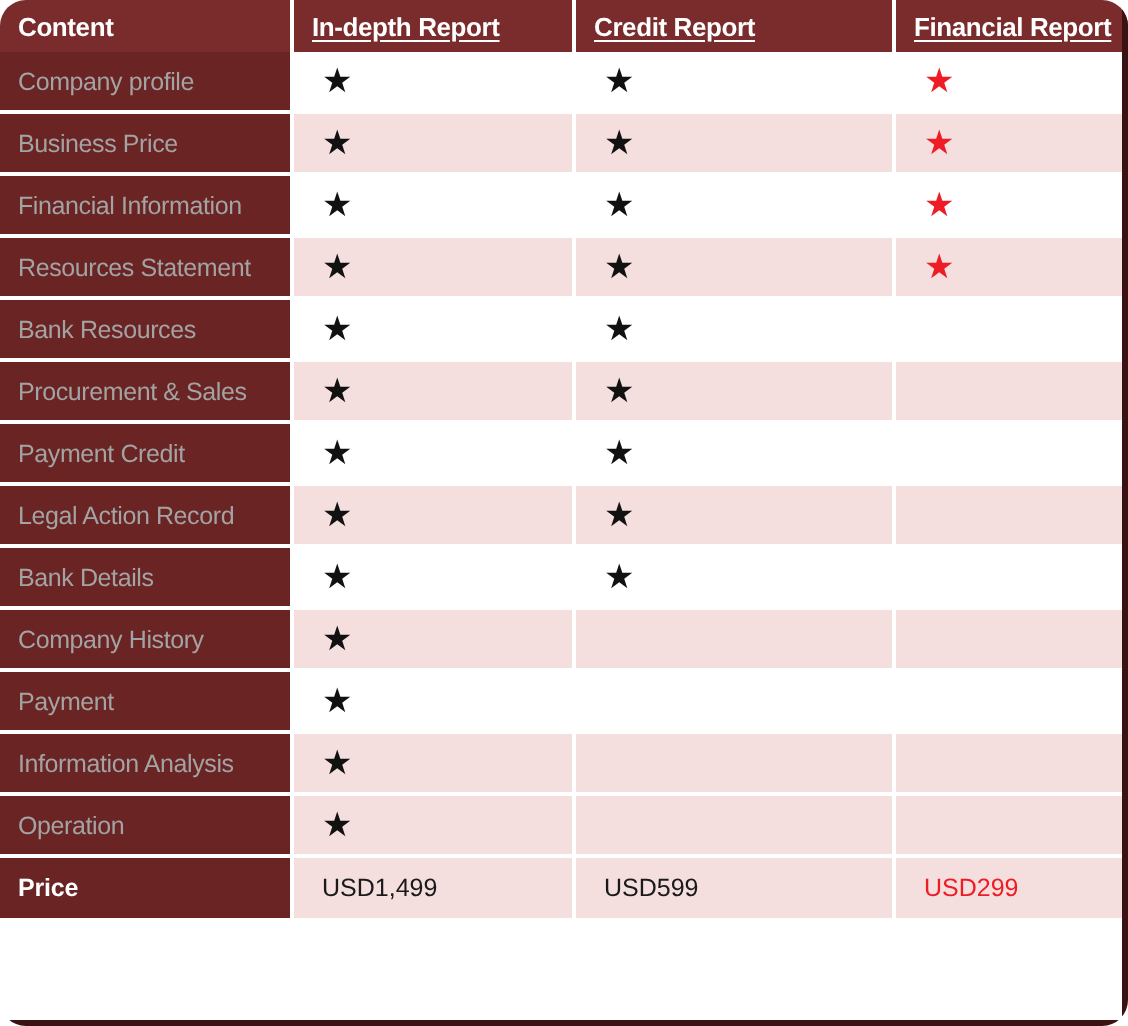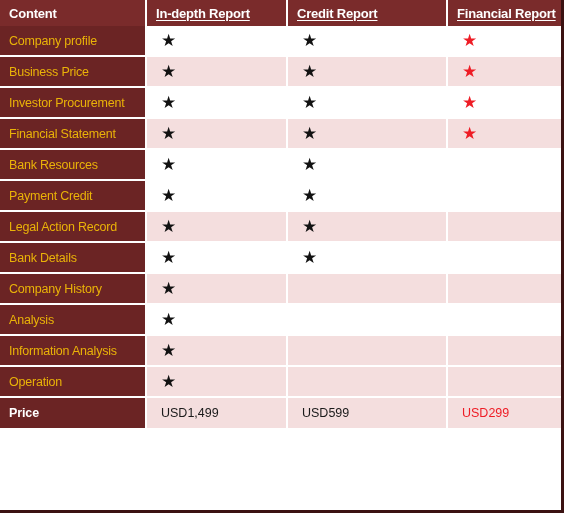--- a/index.html
+++ b/index.html
@@ -10,20 +10,21 @@
   body {
     font-family: "Liberation Sans", sans-serif;
   }
   #table-root {
     width: 564px;
     height: 513px;
     box-sizing: border-box;
     background: #ffffff;
     position: relative;
     overflow: hidden;
+    border-radius: 13px;
   }
   table.report-table {
     border-collapse: separate;
     border-spacing: 0;
     width: 564px;
     table-layout: fixed;
     background: #ffffff;
   }
   col.c-content  { width: 147px; }
   col.c-indepth  { width: 141px; }
@@ -49,21 +50,21 @@
     text-decoration: underline;
     text-underline-offset: 2px;
   }
   tr.header-row th.content-head .hdr-underline {
     text-decoration: none;
   }
 
   
   td.label-cell {
     background: #6B2424;
-    color: #eab308;
+    color: #a3a3a3;
     font-size: 12.5px;
     padding: 0 0 0 9px;
     height: 29px;
     vertical-align: middle;
     border-right: 2px solid #ffffff;
     border-bottom: 2px solid #ffffff;
     letter-spacing: -0.2px;
     white-space: nowrap;
   }
   td.data-cell {
@@ -161,37 +162,43 @@
           <td class="data-cell"><span class="star">★</span></td>
           <td class="data-cell last"><span class="star red">★</span></td>
         </tr>
         <tr class="striped">
           <td class="label-cell">Business Price</td>
           <td class="data-cell"><span class="star">★</span></td>
           <td class="data-cell"><span class="star">★</span></td>
           <td class="data-cell last"><span class="star red">★</span></td>
         </tr>
         <tr class="">
-          <td class="label-cell">Investor Procurement</td>
-          <td class="data-cell"><span class="star">★</span></td>
-          <td class="data-cell"><span class="star">★</span></td>
-          <td class="data-cell last"><span class="star red">★</span></td>
-        </tr>
-        <tr class="striped">
-          <td class="label-cell">Financial Statement</td>
+          <td class="label-cell">Financial Information</td>
+          <td class="data-cell"><span class="star">★</span></td>
+          <td class="data-cell"><span class="star">★</span></td>
+          <td class="data-cell last"><span class="star red">★</span></td>
+        </tr>
+        <tr class="striped">
+          <td class="label-cell">Resources Statement</td>
           <td class="data-cell"><span class="star">★</span></td>
           <td class="data-cell"><span class="star">★</span></td>
           <td class="data-cell last"><span class="star red">★</span></td>
         </tr>
         <tr class="">
           <td class="label-cell">Bank Resources</td>
           <td class="data-cell"><span class="star">★</span></td>
           <td class="data-cell"><span class="star">★</span></td>
           <td class="data-cell last"></td>
         </tr>
+        <tr class="striped">
+          <td class="label-cell">Procurement &amp; Sales</td>
+          <td class="data-cell"><span class="star">★</span></td>
+          <td class="data-cell"><span class="star">★</span></td>
+          <td class="data-cell last"></td>
+        </tr>
         <tr class="">
           <td class="label-cell">Payment Credit</td>
           <td class="data-cell"><span class="star">★</span></td>
           <td class="data-cell"><span class="star">★</span></td>
           <td class="data-cell last"></td>
         </tr>
         <tr class="striped">
           <td class="label-cell">Legal Action Record</td>
           <td class="data-cell"><span class="star">★</span></td>
           <td class="data-cell"><span class="star">★</span></td>
@@ -203,21 +210,21 @@
           <td class="data-cell"><span class="star">★</span></td>
           <td class="data-cell last"></td>
         </tr>
         <tr class="striped">
           <td class="label-cell">Company History</td>
           <td class="data-cell"><span class="star">★</span></td>
           <td class="data-cell"></td>
           <td class="data-cell last"></td>
         </tr>
         <tr class="">
-          <td class="label-cell">Analysis</td>
+          <td class="label-cell">Payment</td>
           <td class="data-cell"><span class="star">★</span></td>
           <td class="data-cell"></td>
           <td class="data-cell last"></td>
         </tr>
         <tr class="striped">
           <td class="label-cell">Information Analysis</td>
           <td class="data-cell"><span class="star">★</span></td>
           <td class="data-cell"></td>
           <td class="data-cell last"></td>
         </tr>

